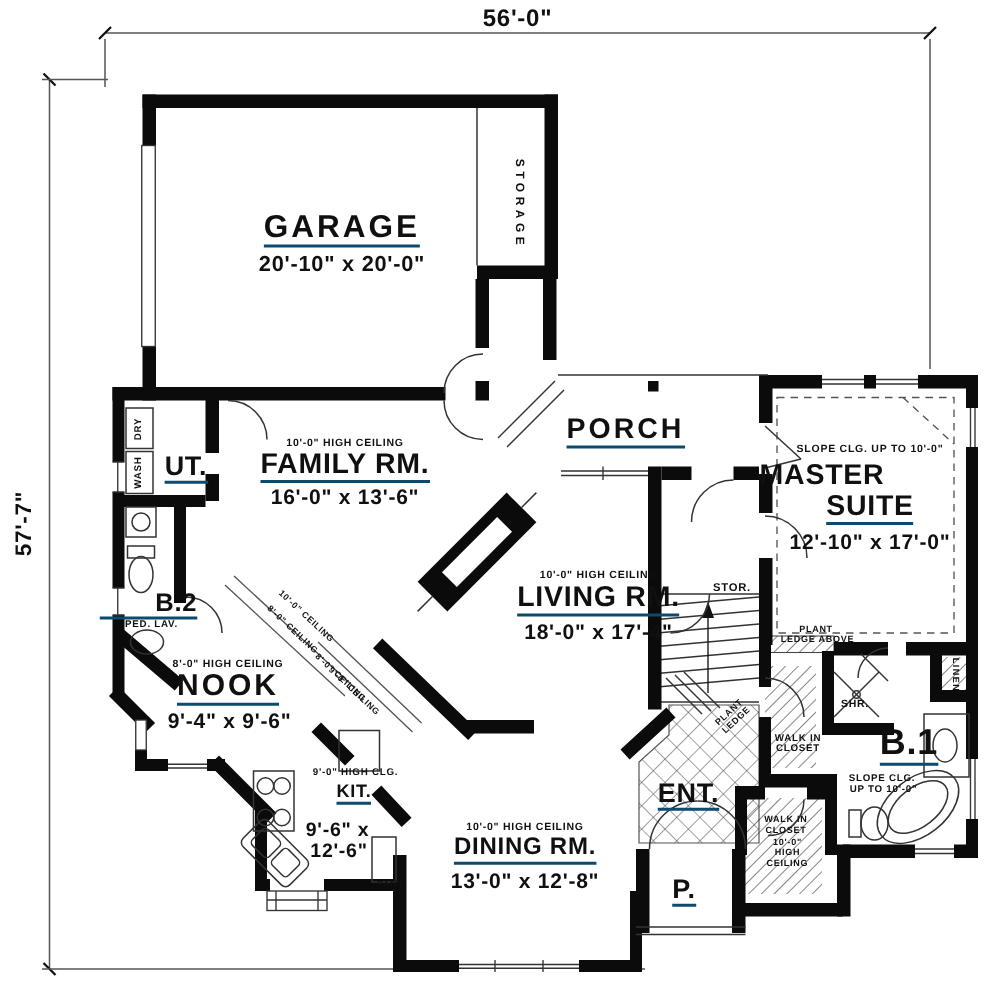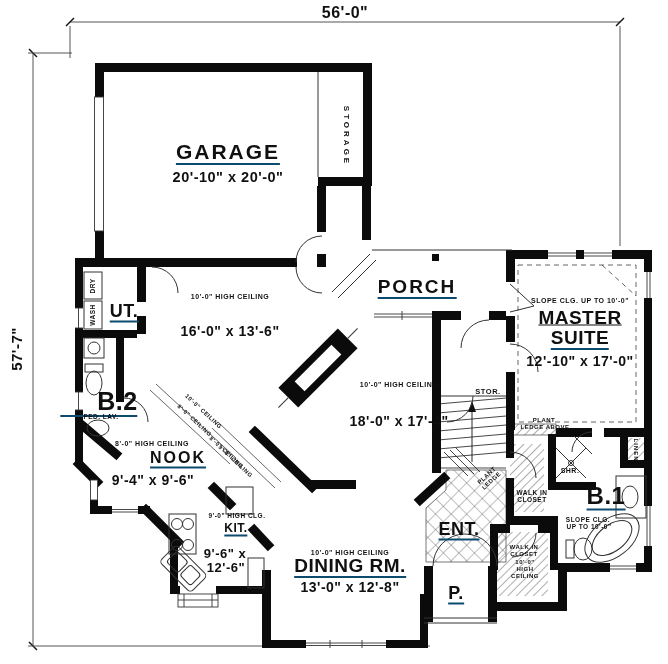--- a/index.html
+++ b/index.html
@@ -271,44 +271,46 @@
   <div class="lbl u" style="left:228px;top:153px;font-size:21px;letter-spacing:2px;">GARAGE</div>
   <div class="lbl" style="left:228px;top:177px;font-size:14.5px;">20'-10" x 20'-0"</div>
   <div class="lbl vert" style="left:346px;top:136px;font-size:8px;letter-spacing:3px;transform:translate(-50%,-50%);">STORAGE</div>
 
   <div class="lbl u" style="left:417px;top:288px;font-size:19px;letter-spacing:2px;">PORCH</div>
   <div class="lbl u" style="left:124px;top:312px;font-size:18px;">UT.</div>
   <div class="lbl" style="left:93px;top:286px;font-size:6.5px;transform:translate(-50%,-50%) rotate(-90deg);">DRY</div>
   <div class="lbl" style="left:93px;top:315px;font-size:6.5px;transform:translate(-50%,-50%) rotate(-90deg);">WASH</div>
 
   <div class="lbl" style="left:230px;top:296px;font-size:7px;">10'-0" HIGH CEILING</div>
+  <div class="lbl u" style="left:230px;top:311px;font-size:19px;">FAMILY RM.</div>
   <div class="lbl" style="left:230px;top:331px;font-size:14px;">16'-0" x 13'-6"</div>
 
   <div class="lbl" style="left:580px;top:300px;font-size:7px;">SLOPE CLG. UP TO 10'-0"</div>
-  <div class="lbl" style="left:580px;top:317px;font-size:19px;text-decoration:underline;">MASTER</div>
+  <div class="lbl" style="left:548px;top:317px;font-size:19px;">MASTER</div>
   <div class="lbl u" style="left:580px;top:339px;font-size:19px;text-align:center;">SUITE</div>
   <div class="lbl" style="left:580px;top:361px;font-size:14px;">12'-10" x 17'-0"</div>
 
   <div class="lbl" style="left:399px;top:384px;font-size:7px;">10'-0" HIGH CEILING</div>
+  <div class="lbl u" style="left:399px;top:400px;font-size:19px;">LIVING RM.</div>
   <div class="lbl" style="left:399px;top:421px;font-size:14px;">18'-0" x 17'-4"</div>
 
-  <div class="lbl u" style="left:99px;top:403px;font-size:25px;padding-left:37px;">B.2</div>
+  <div class="lbl u" style="left:99px;top:403px;font-size:17px;padding-left:37px;">B.2</div>
   <div class="lbl" style="left:101px;top:417px;font-size:6.5px;">PED. LAV.</div>
 
   <div class="lbl" style="left:152px;top:443px;font-size:7px;">8'-0" HIGH CEILING</div>
-  <div class="lbl u" style="left:152px;top:459px;font-size:16px;letter-spacing:2px;margin-left:26px;">NOOK</div>
+  <div class="lbl u" style="left:152px;top:459px;font-size:20px;letter-spacing:2px;">NOOK</div>
   <div class="lbl" style="left:153px;top:480px;font-size:14px;">9'-4" x 9'-6"</div>
 
   <div class="lbl" style="left:237px;top:516px;font-size:6.5px;">9'-0" HIGH CLG.</div>
   <div class="lbl u" style="left:236px;top:529px;font-size:12px;">KIT.</div>
   <div class="lbl" style="left:225px;top:553px;font-size:13px;">9'-6" x</div>
   <div class="lbl" style="left:226px;top:567px;font-size:13px;">12'-6"</div>
 
   <div class="lbl" style="left:350px;top:552px;font-size:7px;">10'-0" HIGH CEILING</div>
-  <div class="lbl u" style="left:350px;top:567px;font-size:19px;">DINING RM.</div>
+  <div class="lbl u" style="left:350px;top:567px;font-size:16px;">DINING RM.</div>
   <div class="lbl" style="left:350px;top:587px;font-size:14px;">13'-0" x 12'-8"</div>
 
   <div class="lbl" style="left:261px;top:590px;font-size:6px;">PANT.</div>
   <div class="lbl u" style="left:459px;top:530px;font-size:18px;">ENT.</div>
   <div class="lbl u" style="left:456px;top:594px;font-size:18px;">P.</div>
   <div class="lbl" style="left:488px;top:392px;font-size:7.5px;">STOR.</div>
 
   <div class="lbl" style="left:544px;top:420px;font-size:6px;">PLANT</div>
   <div class="lbl" style="left:545px;top:427px;font-size:6px;">LEDGE ABOVE</div>
 

